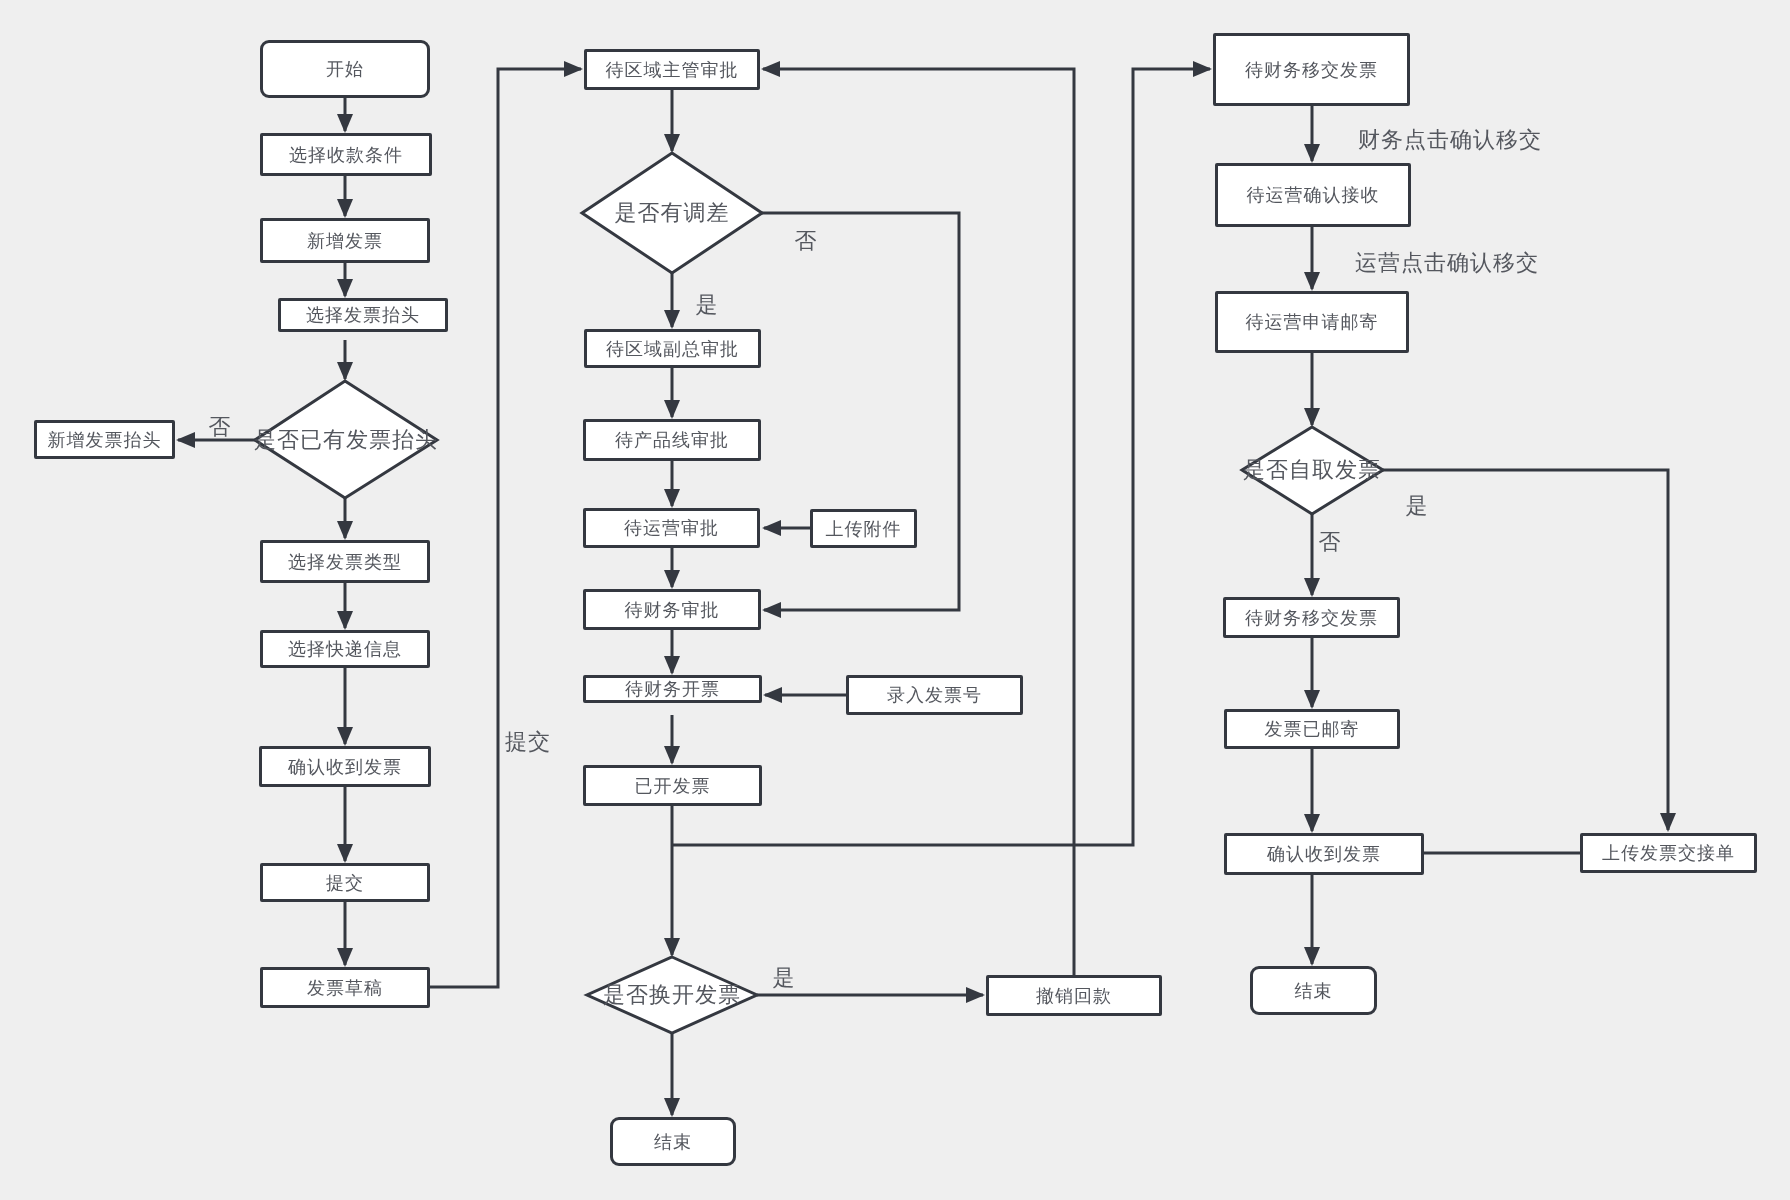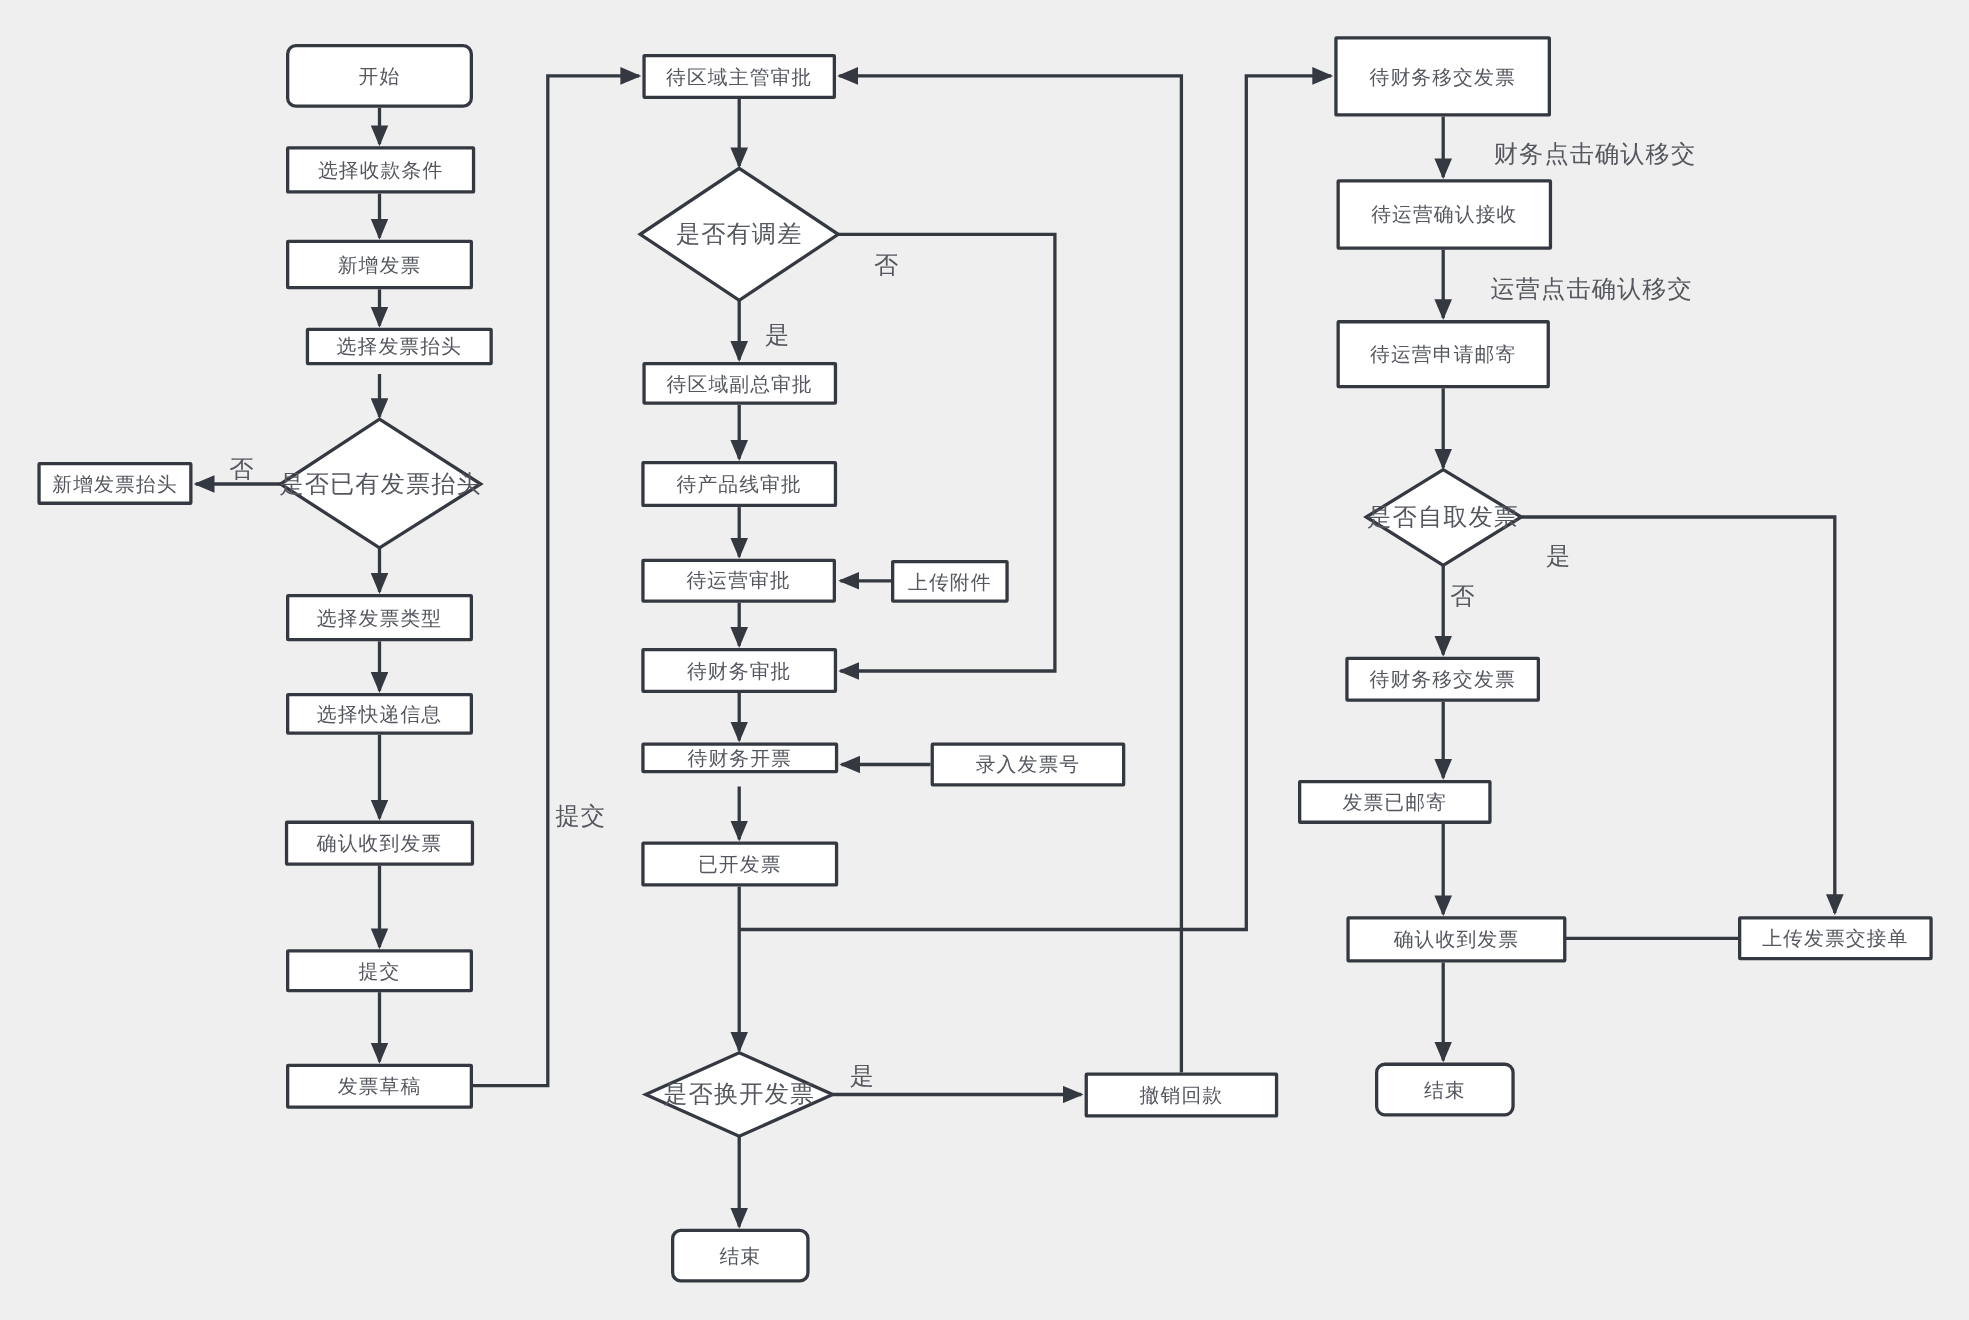--- a/index.html
+++ b/index.html
@@ -125,21 +125,21 @@
   <div class="node" style="left:583px;top:765px;width:179px;height:41px;">已开发票</div>
   <div class="dlabel" style="left:672px;top:995px;">是否换开发票</div>
   <div class="node" style="left:986px;top:975px;width:176px;height:41px;">撤销回款</div>
   <div class="node rounded" style="left:610px;top:1117px;width:126px;height:49px;">结束</div>
 
   <div class="node" style="left:1213px;top:33px;width:197px;height:73px;">待财务移交发票</div>
   <div class="node" style="left:1215px;top:163px;width:196px;height:64px;">待运营确认接收</div>
   <div class="node" style="left:1215px;top:291px;width:194px;height:62px;">待运营申请邮寄</div>
   <div class="dlabel" style="left:1312px;top:470px;">是否自取发票</div>
   <div class="node" style="left:1223px;top:597px;width:177px;height:41px;">待财务移交发票</div>
-  <div class="node" style="left:1180px;top:709px;width:176px;height:40px;">发票已邮寄</div>
+  <div class="node" style="left:1224px;top:709px;width:176px;height:40px;">发票已邮寄</div>
   <div class="node" style="left:1224px;top:833px;width:200px;height:42px;">确认收到发票</div>
   <div class="node" style="left:1580px;top:833px;width:177px;height:40px;">上传发票交接单</div>
   <div class="node rounded" style="left:1250px;top:966px;width:127px;height:49px;">结束</div>
 
   <div class="elabel" style="left:220px;top:427px;">否</div>
   <div class="elabel" style="left:528px;top:742px;">提交</div>
   <div class="elabel" style="left:707px;top:305px;">是</div>
   <div class="elabel" style="left:806px;top:241px;">否</div>
   <div class="elabel" style="left:784px;top:978px;">是</div>
   <div class="elabel" style="left:1450px;top:140px;">财务点击确认移交</div>

